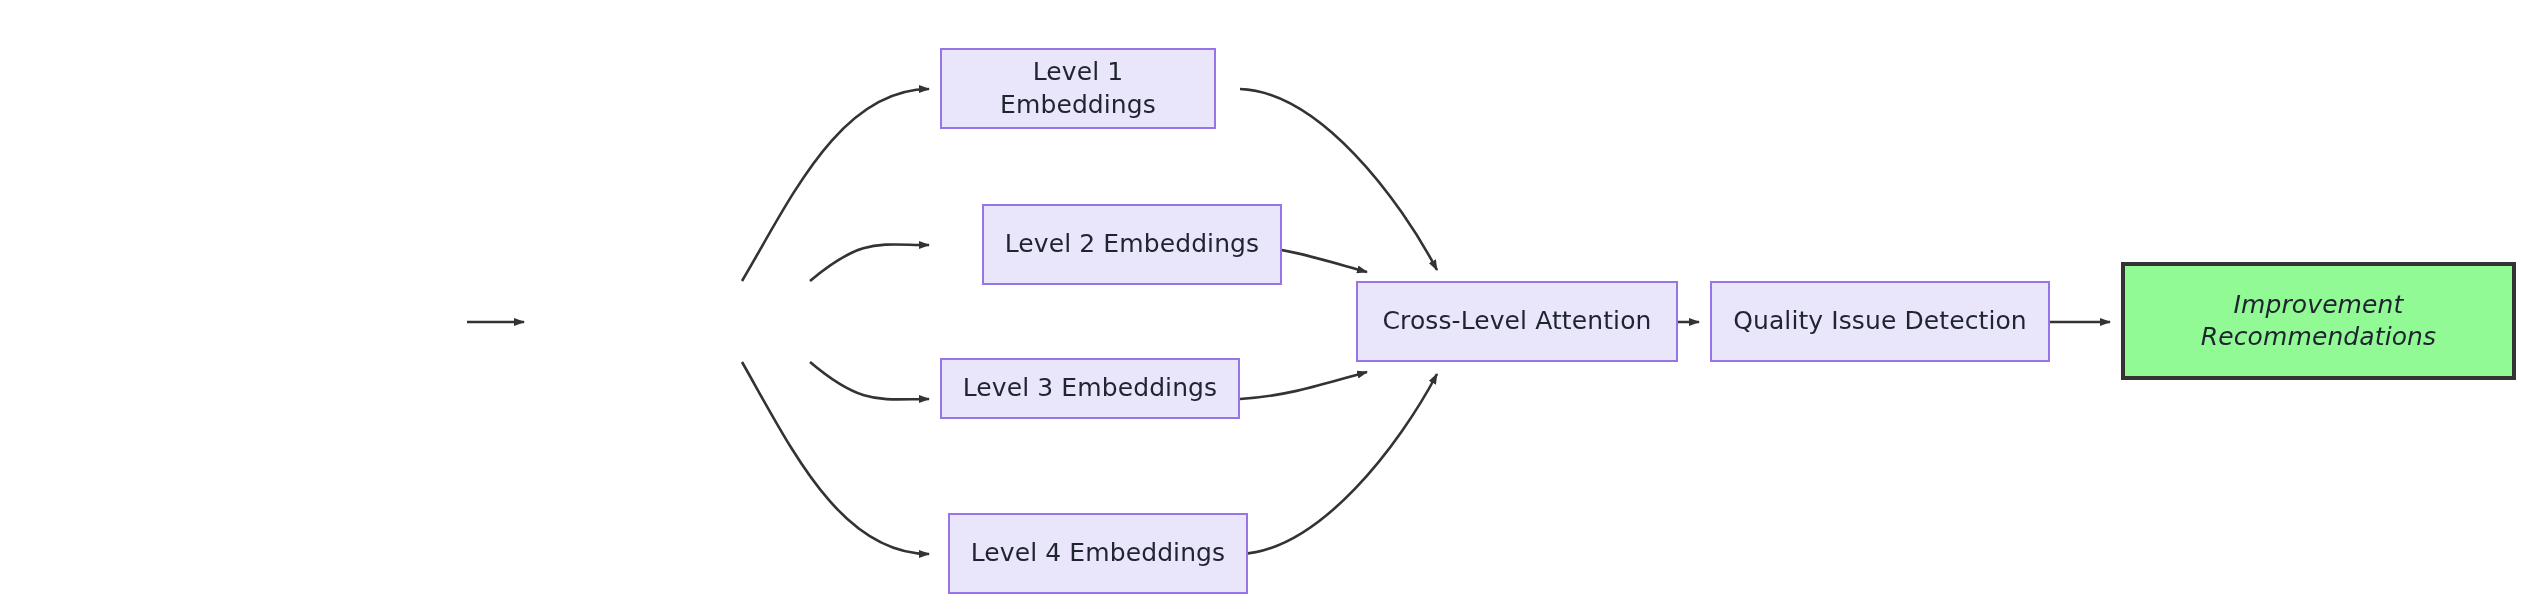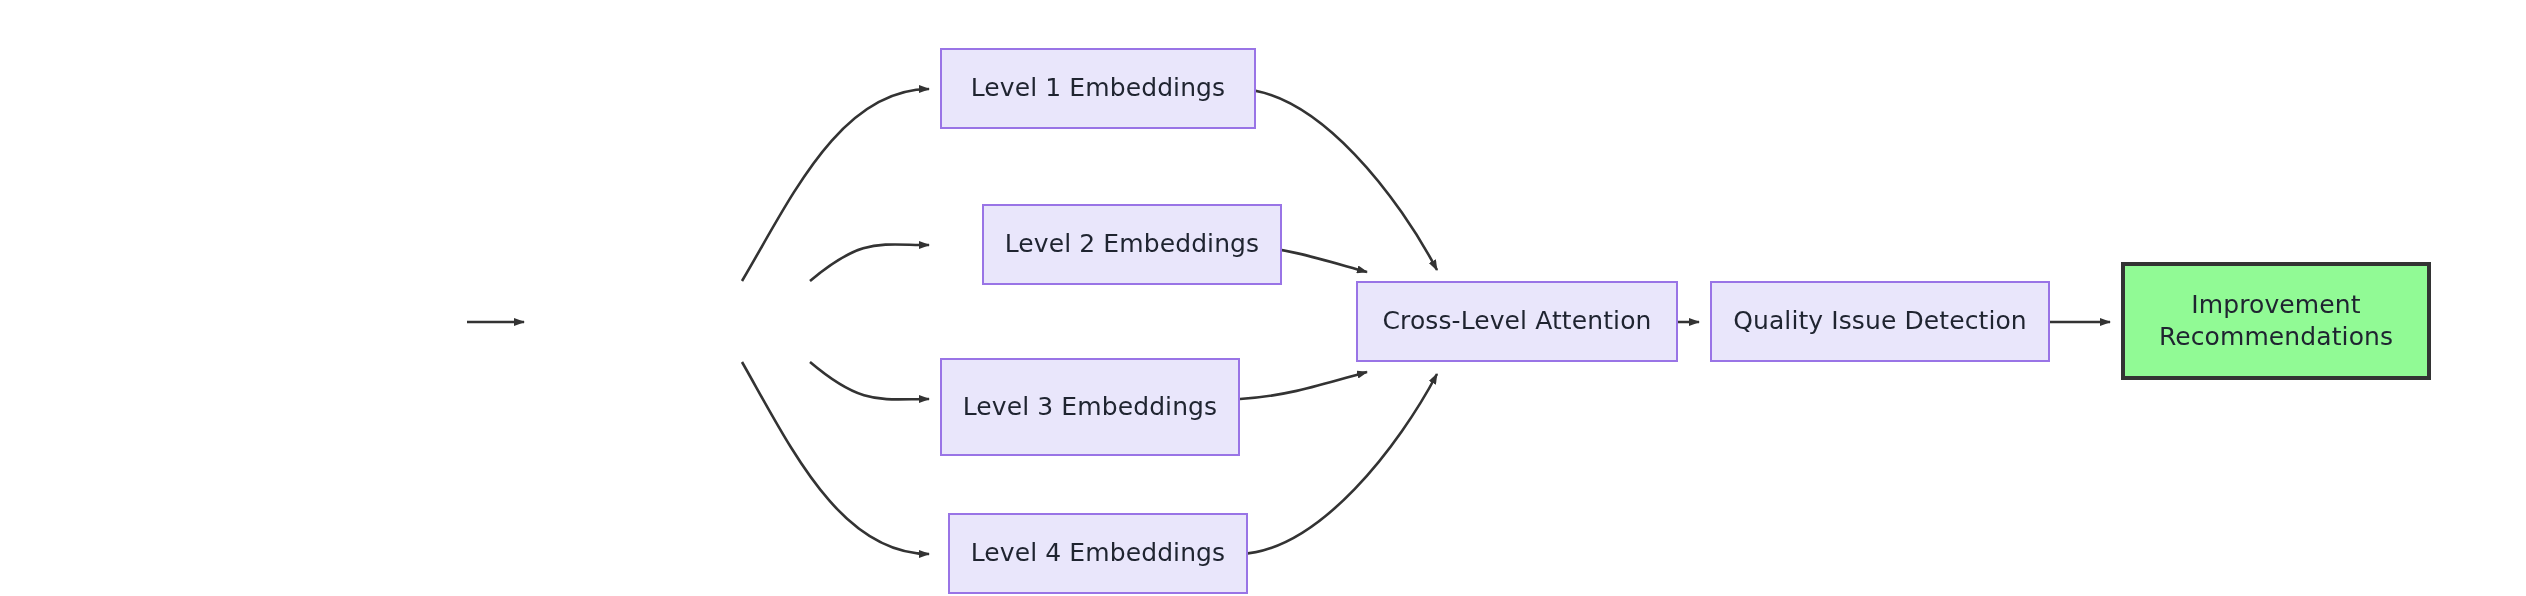--- a/index.html
+++ b/index.html
@@ -76,42 +76,42 @@
         <path d="M 1240,245 C 1290,248 1330,262 1367,272" fill="none" stroke="#333333" stroke-width="2.6" marker-end="url(#arrowhead)"></path>
         <path d="M 1240,399 C 1290,396 1330,382 1367,372" fill="none" stroke="#333333" stroke-width="2.6" marker-end="url(#arrowhead)"></path>
         <path d="M 1240,554 C 1320,551 1400,444 1437,374" fill="none" stroke="#333333" stroke-width="2.6" marker-end="url(#arrowhead)"></path>
         <path d="M 1635,322 L 1699,322" fill="none" stroke="#333333" stroke-width="2.6" marker-end="url(#arrowhead)"></path>
         <path d="M 2050,322 L 2110,322" fill="none" stroke="#333333" stroke-width="2.6" marker-end="url(#arrowhead)"></path>
       </g>
   </svg>
 
 
 
-  <div class="node node-default" style="left:940px; top:48px; width:316px; height:81px;">
+  <div class="node node-default" style="left:940px; top:48px; width:276px; height:81px;">
     <span class="node-label">Level 1 Embeddings</span>
   </div>
 
   <div class="node node-default" style="left:940px; top:204px; width:300px; height:81px;margin-left:42px;">
     <span class="node-label">Level 2 Embeddings</span>
   </div>
 
-  <div class="node node-default" style="left:940px; top:358px; width:300px; height:98px;">
+  <div class="node node-default" style="left:940px; top:358px; width:300px; height:61px;">
     <span class="node-label">Level 3 Embeddings</span>
   </div>
 
   <div class="node node-default" style="left:940px; top:513px; width:300px; height:81px;margin-left:8px;">
     <span class="node-label">Level 4 Embeddings</span>
   </div>
 
   <div class="node node-default" style="left:1313px; top:281px; width:322px; height:81px;margin-left:43px;">
     <span class="node-label">Cross-Level Attention</span>
   </div>
 
   <div class="node node-default" style="left:1710px; top:281px; width:340px; height:81px;">
     <span class="node-label">Quality Issue Detection</span>
   </div>
 
-  <div class="node node-sink" style="left:2121px; top:262px; width:310px; height:118px;">
+  <div class="node node-sink" style="left:2121px; top:262px; width:395px; height:118px;font-style:italic;">
     <span class="node-label">Improvement
 Recommendations</span>
   </div>
 
 </div>
 
 </body></html>

